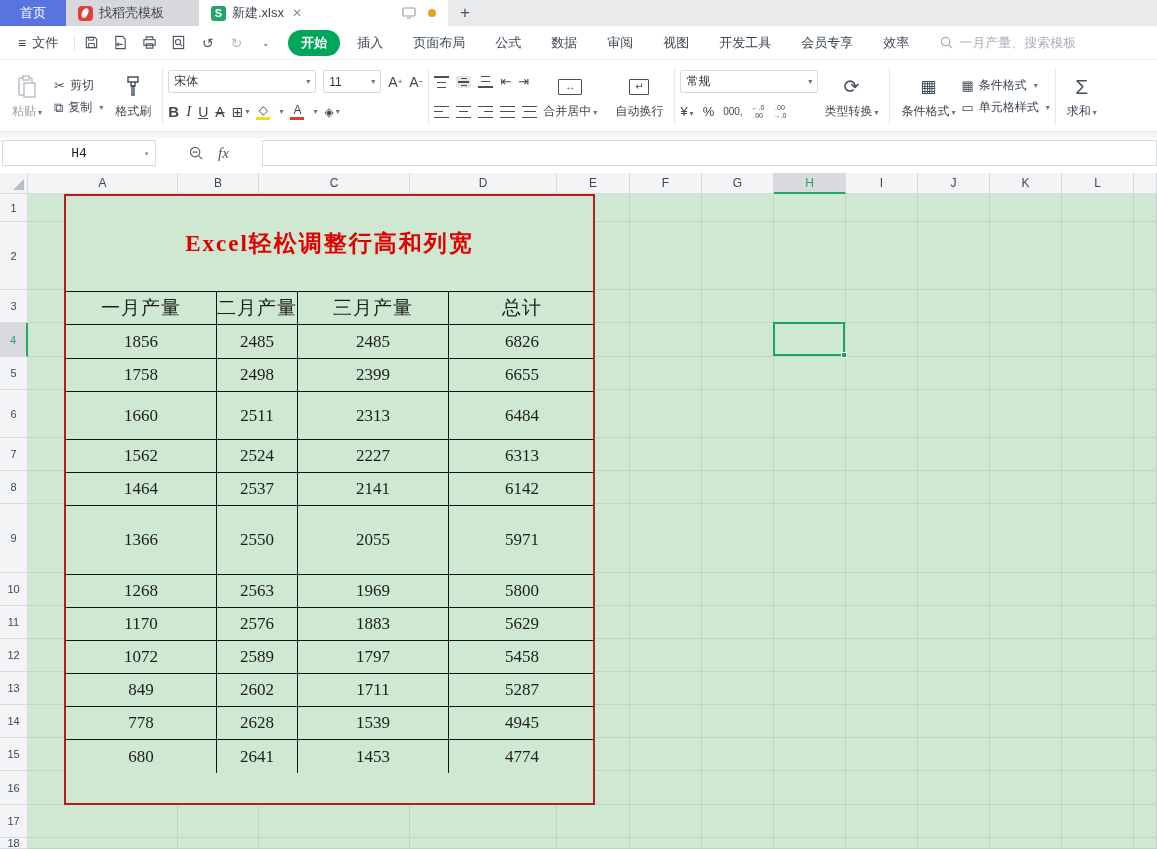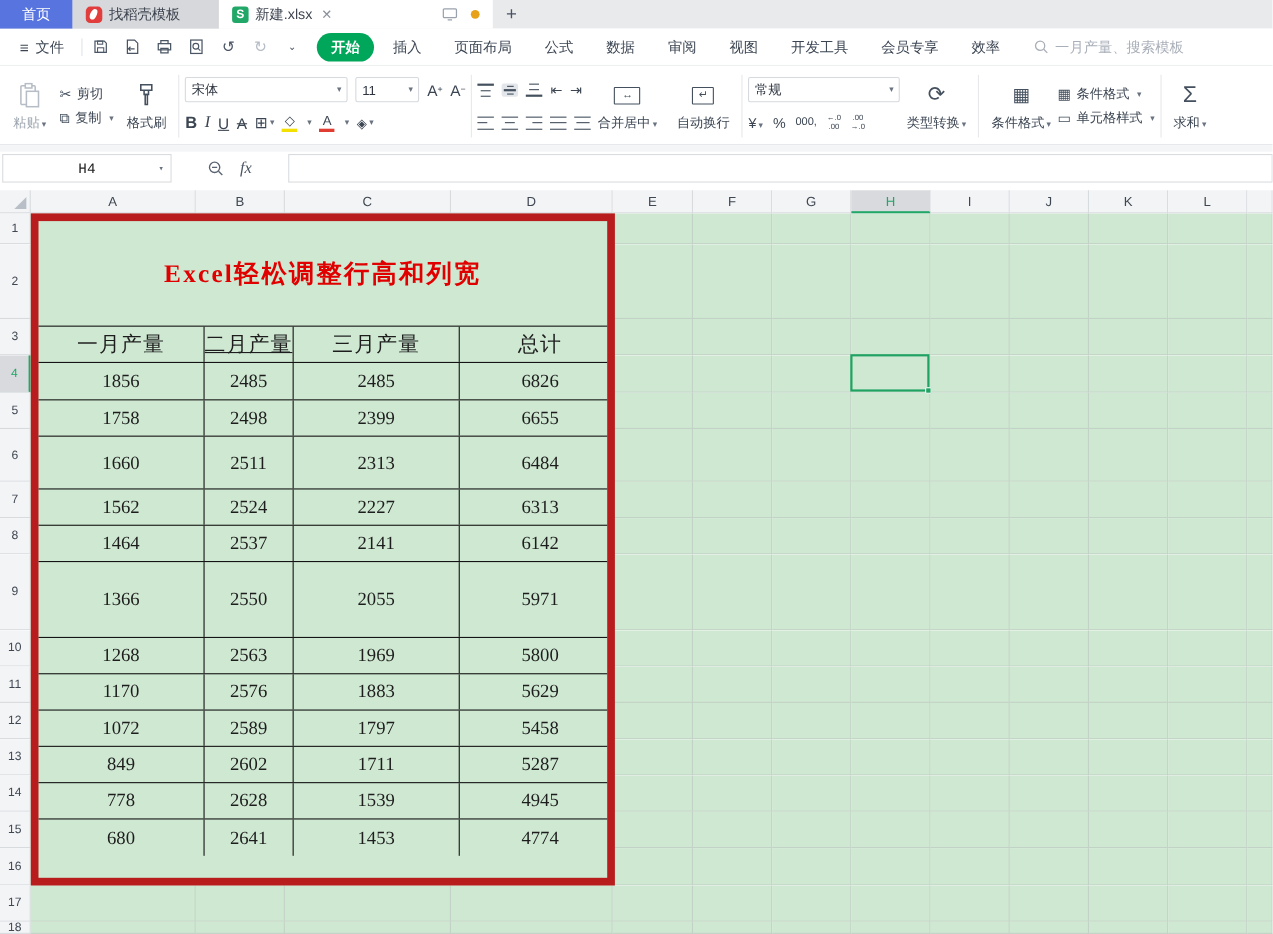--- a/index.html
+++ b/index.html
@@ -93,21 +93,21 @@
   .corner::after { content:""; position:absolute; right:3px; bottom:3px; border-left:11px solid transparent; border-bottom:11px solid #b9bfc7; }
   .col-h { height:21px; background:#f3f4f6; border-right:1px solid #d8dbde; border-bottom:1px solid #d8dbde; display:flex; align-items:center; justify-content:center; font-size:12px; color:#3f4752; }
   .col-h.sel { background:#d8dadd; color:#21a767; border-bottom:2px solid #21a767; }
   .sheet-body { position:relative; }
   .sheet-row { display:flex; }
   .row-h { width:28px; background:#f3f4f6; border-right:1px solid #d8dbde; border-bottom:1px solid #d8dbde; display:flex; align-items:center; justify-content:center; font-size:11px; color:#3f4752; overflow:hidden; flex:0 0 auto; }
   .row-h.sel { background:#d8dadd; color:#21a767; border-right:2px solid #21a767; }
   .cell { background:#cfe8d2; border-right:1px solid #c2d2c6; border-bottom:1px solid #c2d2c6; flex:0 0 auto; }
 
   
-  .table-overlay { position:absolute; background:#cfe8d2; border:7px solid #b91c1c; font-family:"Liberation Serif","DejaVu Serif",serif; }
+  .table-overlay { position:absolute; background:#cfe8d2; border:2px solid #b91c1c; font-family:"Liberation Serif","DejaVu Serif",serif;margin-left:36px; }
   .t-title { display:flex; align-items:center; justify-content:center; font-size:23px; font-weight:bold; color:#e00000; letter-spacing:2px; }
   .t-row { display:flex; border-top:1px solid #141414; }
   .t-cell { display:flex; align-items:center; justify-content:center; overflow:hidden; white-space:nowrap; color:#1d1d1d; font-size:17px; flex:0 0 auto; }
   .t-head .t-cell { font-size:19px; letter-spacing:1px; }
   .t-cell + .t-cell { border-left:1px solid #141414; }
 
   
   .selection { position:absolute; border:2px solid #1fa362; pointer-events:auto; }
   .selection .handle { position:absolute; right:-4px; bottom:-4px; width:6px; height:6px; background:#1fa362; border:1px solid #fff; }
 </style>
@@ -696,21 +696,21 @@
             <div class="cell" style="width: 72px;"></div>
             <div class="cell" style="width: 72px;"></div>
             <div class="cell" style="width: 72px;"></div>
             <div class="cell" style="width: 23px;"></div>
           </div>
         </div>
       <div class="table-overlay" id="table-overlay" style="left: 28px; top: 0px; width: 531px; height: 611px;">
           <div class="t-title" style="height: 95px;">Excel轻松调整行高和列宽</div>
           <div class="t-row t-head" style="height: 33px;">
             <div class="t-cell" style="width: 150px;">一月产量</div>
-            <div class="t-cell" style="width: 81px; text-decoration: underline;">二月产量</div>
+            <div class="t-cell" style="width: 81px;">二月产量</div>
             <div class="t-cell" style="width: 151px; text-align: right;">三月产量</div>
             <div class="t-cell" style="width: 147px;">总计</div>
           </div>
           <div class="t-row" style="height: 34px;">
             <div class="t-cell" style="width: 150px;">1856</div>
             <div class="t-cell" style="width: 81px;">2485</div>
             <div class="t-cell" style="width: 151px;">2485</div>
             <div class="t-cell" style="width: 147px;">6826</div>
           </div>
           <div class="t-row" style="height: 33px;">

